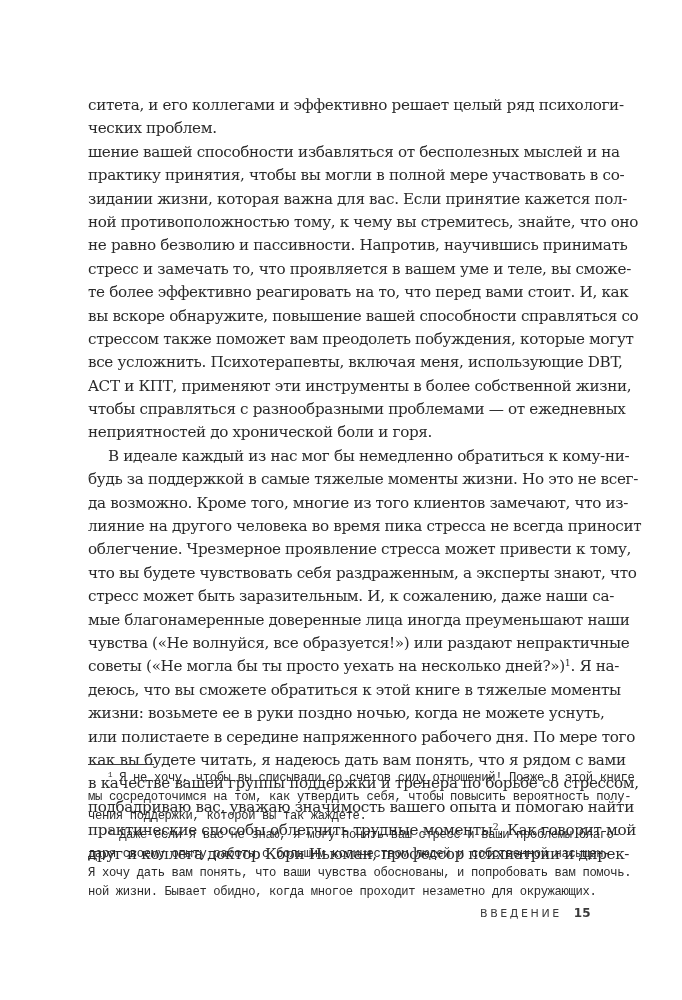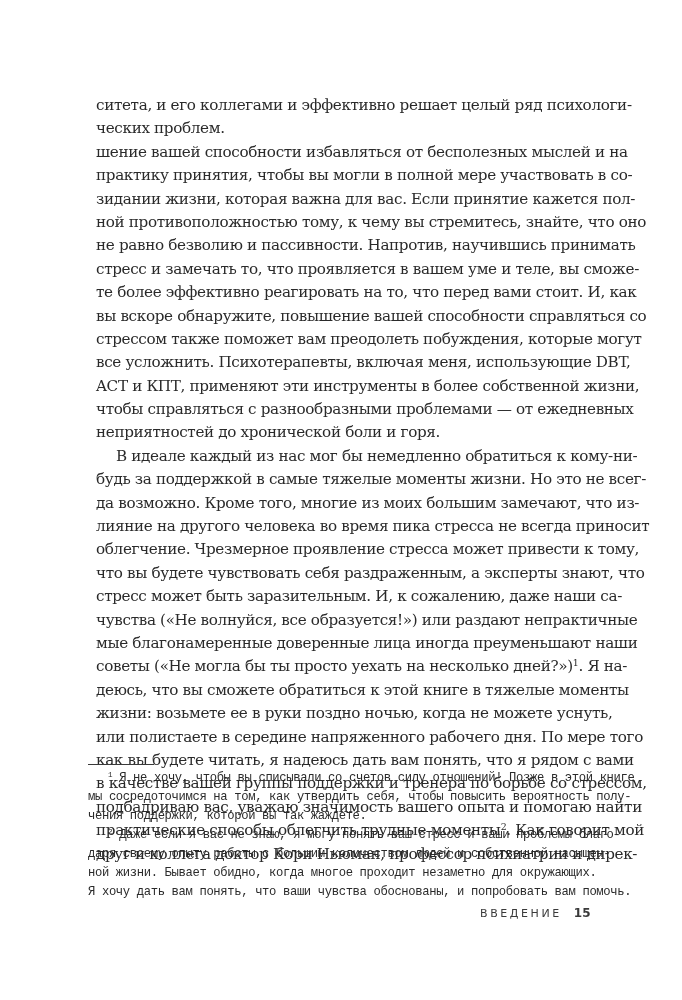--- a/index.html
+++ b/index.html
@@ -1,19 +1,19 @@
 <!DOCTYPE html>
 <html><head>
 <meta charset="utf-8">
 <style>
   html, body { margin: 0; padding: 0; background: #ffffff; }
   body { width: 682px; height: 1000px; position: relative; overflow: hidden; }
   .page { position: absolute; left: 0; top: 0; width: 682px; height: 1000px; background: #fff; }
   .body-text {
-    position: absolute; left: 96px; top: 94px; width: 496px;
+    position: absolute; left: 88px; top: 94px; width: 496px;
     font-family: "DejaVu Serif", "Liberation Serif", serif;
     font-size: 15.2px; line-height: 23.4px; color: #2a2a2a;
     text-align: justify; letter-spacing: -0.35px;
   }
   .body-text .line { display: block; white-space: nowrap; text-align-last: justify; text-align: justify; height: 23.4px; }
   .body-text .line.last { text-align-last: left; }
   .body-text .line.indent { padding-left: 20px; }
   .rule { position: absolute; left: 88px; top: 764px; width: 66px; height: 1px; background: #3a3a3a; }
   .footnotes {
     position: absolute; left: 88px; top: 769px; width: 496px;
@@ -47,43 +47,43 @@
       <span class="line">стресс и замечать то, что проявляется в вашем уме и теле, вы сможе-</span>
       <span class="line">те более эффективно реагировать на то, что перед вами стоит. И, как</span>
       <span class="line">вы вскоре обнаружите, повышение вашей способности справляться со</span>
       <span class="line">стрессом также поможет вам преодолеть побуждения, которые могут</span>
       <span class="line">все усложнить. Психотерапевты, включая меня, использующие DBT,</span>
       <span class="line">ACT и КПТ, применяют эти инструменты в более собственной жизни,</span>
       <span class="line">чтобы справляться с разнообразными проблемами — от ежедневных</span>
       <span class="line last">неприятностей до хронической боли и горя.</span>
       <span class="line indent">В идеале каждый из нас мог бы немедленно обратиться к кому-ни-</span>
       <span class="line">будь за поддержкой в самые тяжелые моменты жизни. Но это не всег-</span>
-      <span class="line">да возможно. Кроме того, многие из моих большим замечают, что из-</span>
+      <span class="line">да возможно. Кроме того, многие из того клиентов замечают, что из-</span>
       <span class="line">лияние на другого человека во время пика стресса не всегда приносит</span>
       <span class="line">облегчение. Чрезмерное проявление стресса может привести к тому,</span>
       <span class="line">что вы будете чувствовать себя раздраженным, а эксперты знают, что</span>
       <span class="line">стресс может быть заразительным. И, к сожалению, даже наши са-</span>
+      <span class="line">мые благонамеренные доверенные лица иногда преуменьшают наши</span>
       <span class="line">чувства («Не волнуйся, все образуется!») или раздают непрактичные</span>
-      <span class="line">мые благонамеренные доверенные лица иногда преуменьшают наши</span>
       <span class="line">советы («Не могла бы ты просто уехать на несколько дней?»)<sup>1</sup>. Я на-</span>
       <span class="line">деюсь, что вы сможете обратиться к этой книге в тяжелые моменты</span>
       <span class="line">жизни: возьмете ее в руки поздно ночью, когда не можете уснуть,</span>
       <span class="line">или полистаете в середине напряженного рабочего дня. По мере того</span>
       <span class="line">как вы будете читать, я надеюсь дать вам понять, что я рядом с вами</span>
       <span class="line">в качестве вашей группы поддержки и тренера по борьбе со стрессом,</span>
       <span class="line">подбадриваю вас, уважаю значимость вашего опыта и помогаю найти</span>
       <span class="line">практические способы облегчить трудные моменты<sup>2</sup>. Как говорит мой</span>
       <span class="line">друг и коллега доктор Кори Ньюман, профессор психиатрии и дирек-</span>
     </div>
   <div class="rule"></div>
   <div class="footnotes" id="footnotes">
       <span class="line indent"><sup>1</sup> Я не хочу, чтобы вы списывали со счетов силу отношений! Позже в этой книге</span>
       <span class="line">мы сосредоточимся на том, как утвердить себя, чтобы повысить вероятность полу-</span>
       <span class="line last">чения поддержки, которой вы так жаждете.</span>
       <span class="line indent"><sup>2</sup> Даже если я вас не знаю, я могу понять ваш стресс и ваши проблемы благо-</span>
       <span class="line">даря своему опыту работы с большим количеством людей и собственной насыщен-</span>
+      <span class="line last">Я хочу дать вам понять, что ваши чувства обоснованы, и попробовать вам помочь.</span>
       <span class="line">ной жизни. Бывает обидно, когда многое проходит незаметно для окружающих.</span>
-      <span class="line last">Я хочу дать вам понять, что ваши чувства обоснованы, и попробовать вам помочь.</span>
     </div>
   <div class="running-footer">
     <span class="section">ВВЕДЕНИЕ</span><span class="pagenum">15</span>
   </div>
 </div>
 
 </body></html>

